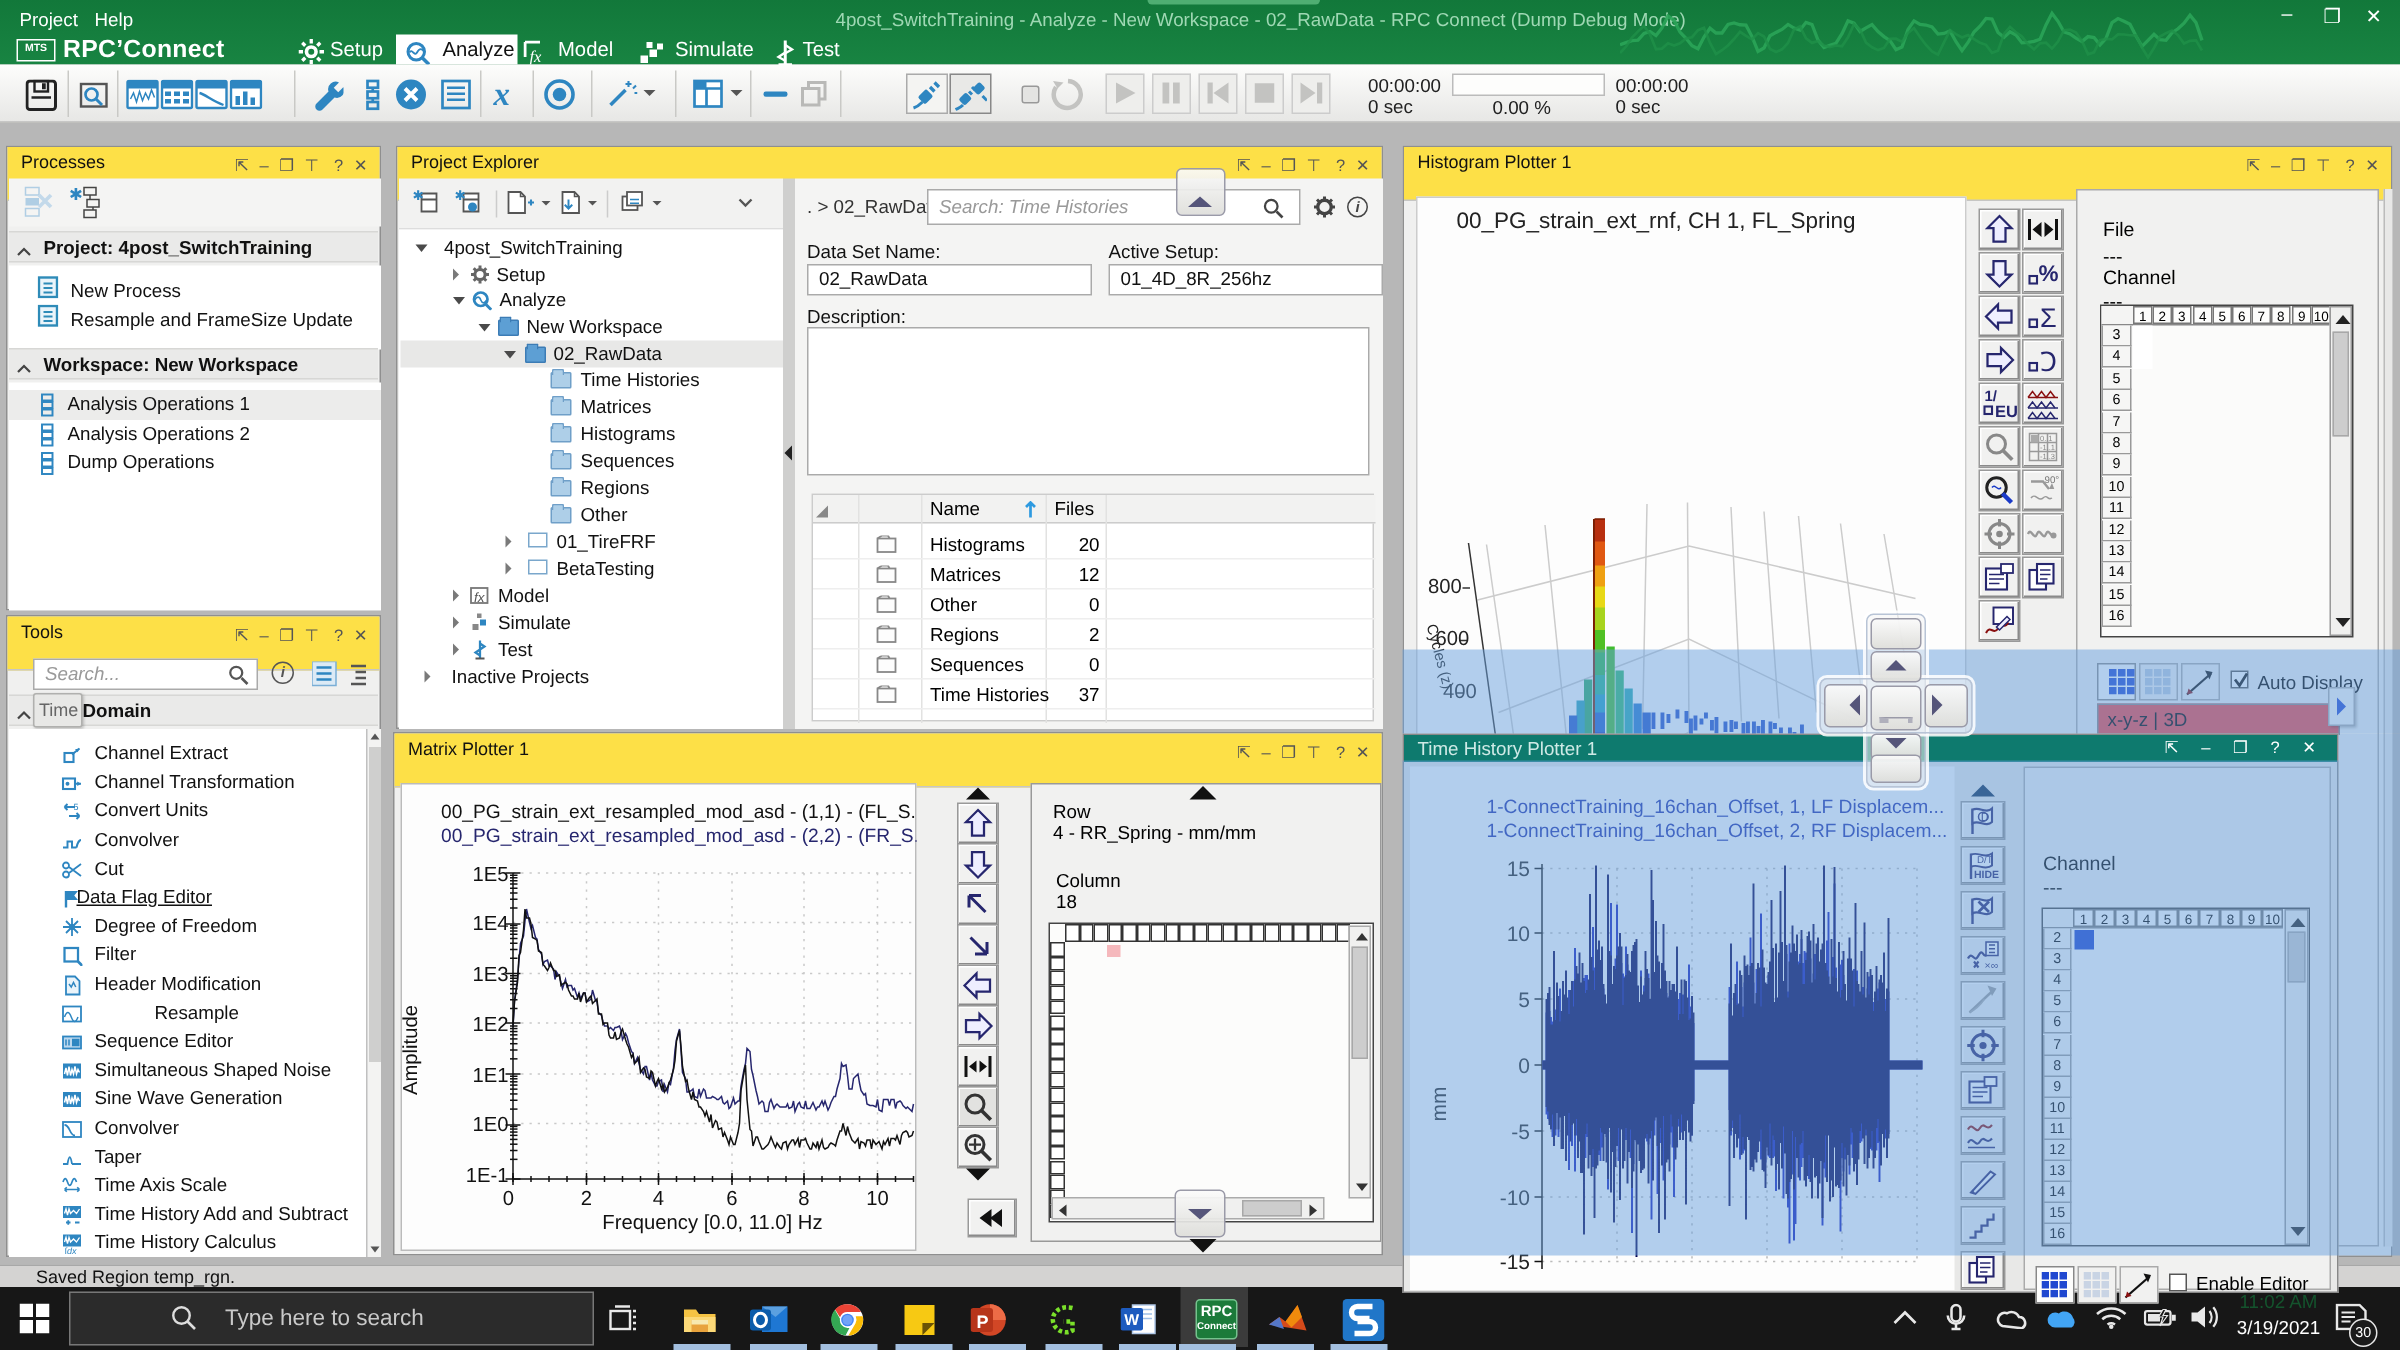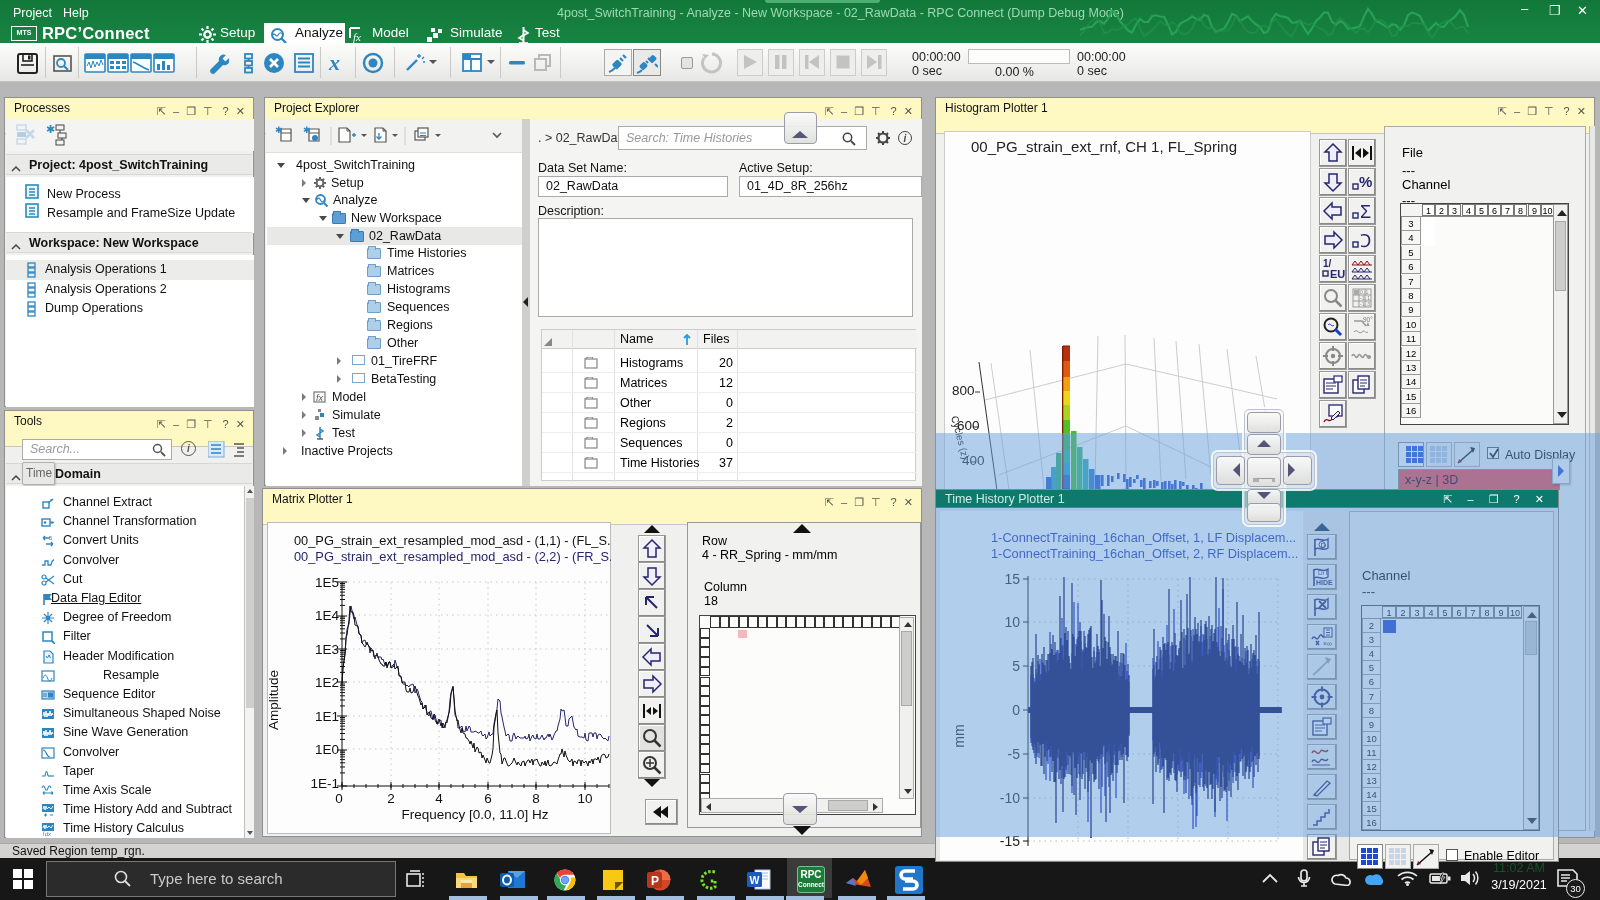--- a/index.html
+++ b/index.html
@@ -12,21 +12,21 @@
 #mtslogo{left:11px;top:26px;width:26px;height:15px;border:1.6px solid #fff;color:#fff;font-size:7px;font-weight:bold;text-align:center;line-height:11px;}
 #rpctxt{left:42px;top:24px;color:#fff;font-size:16.5px;font-weight:bold;letter-spacing:.2px;}
 .tab{top:23px;height:20px;color:#fff;font-size:13.5px;line-height:20px;}
 #tab-analyze{left:264px;width:81px;background:#fff;color:#111;}
 
 #toolbar{left:0;top:43px;width:1600px;height:39px;background:linear-gradient(#fdfdfc,#eceuea 60%,#e7e7e5);border-bottom:1px solid #c0c0bd;}
 #toolbar{background:linear-gradient(#fdfdfc,#e7e7e5);}
 .tsep{position:absolute;top:47px;width:1px;height:31px;background:#c9c9c6;}
 
 .panel{position:absolute;background:#f0f0ef;border:1px solid #8f8f8f;}
-.phead{position:absolute;left:0;top:0;right:0;height:36px;background:#fef9c3;border-bottom:1px solid #c6c6c4;font-size:12px;color:#111;line-height:20px;padding-left:9px;}
+.phead{position:absolute;left:0;top:0;right:0;height:36px;background:#fde047;border-bottom:1px solid #c6c6c4;font-size:12px;color:#111;line-height:20px;padding-left:9px;}
 .picons{position:absolute;top:3px;right:6px;color:#555;font-size:11px;letter-spacing:2px;white-space:nowrap;}
 .sect{position:absolute;left:1px;right:1px;height:21px;background:#eaeae9;border-top:1px solid #d7d7d5;border-bottom:1px solid #d7d7d5;font-weight:bold;font-size:12.5px;line-height:21px;padding-left:23px;color:#111;}
 .itm{position:absolute;font-size:12.5px;color:#111;white-space:nowrap;}
 
 .trow{position:absolute;font-size:12.5px;color:#111;white-space:nowrap;height:18px;line-height:18px;}
 .arr{position:absolute;width:0;height:0;}
 .arr.e{border-left:4px solid #7a7a7a;border-top:4px solid transparent;border-bottom:4px solid transparent;}
 .arr.d{border-top:5px solid #4a4a4a;border-left:4px solid transparent;border-right:4px solid transparent;}
 .fold{position:absolute;width:14px;height:11px;background:#5d9fd4;border:1px solid #3c7cb5;border-radius:1px;}
 .fold:before{content:"";position:absolute;left:0;top:-3px;width:6px;height:3px;background:#5d9fd4;border:1px solid #3c7cb5;border-bottom:none;border-radius:1px 1px 0 0;}
@@ -244,21 +244,21 @@
     <path d="M2 2l10 7-10 7z" fill="#c3c3c1"></path>
     <rect x="13" y="2" width="3.5" height="14" fill="#c3c3c1"></rect>
   </svg>
 <div class="abs" style="left:912px;top:50px;font-size:12.5px;color:#222;">00:00:00</div>
 <div class="abs" style="left:912px;top:64px;font-size:12.5px;color:#222;">0 sec</div>
 <div class="abs" style="left:968px;top:49px;width:102px;height:15px;background:#fdfdfc;border:1px solid #bbb;"></div>
 <div class="abs" style="left:995px;top:65px;font-size:12.5px;color:#222;">0.00 %</div>
 <div class="abs" style="left:1077px;top:50px;font-size:12.5px;color:#222;">00:00:00</div>
 <div class="abs" style="left:1077px;top:64px;font-size:12.5px;color:#222;">0 sec</div>
 
-<div class="abs" id="statusbar"><span style="margin-left:12px;">Saved Region temp_rgn.</span></div>
+<div class="abs" id="statusbar"><span style="margin-left:24px;">Saved Region temp_rgn.</span></div>
 <div class="abs" id="taskbar"></div>
 <svg class="abs" style="left:13px;top:869px;" width="20" height="20" viewBox="0 0 20 20">
     <g fill="#fff">
       <rect x="0" y="0" width="9" height="9"></rect>
       <rect x="11" y="0" width="9" height="9"></rect>
       <rect x="0" y="11" width="9" height="9"></rect>
       <rect x="11" y="11" width="9" height="9"></rect>
     </g>
   </svg>
 <div class="abs" style="left:46px;top:861px;width:350px;height:36px;background:#2b2b2b;border:1px solid #777;"></div>

